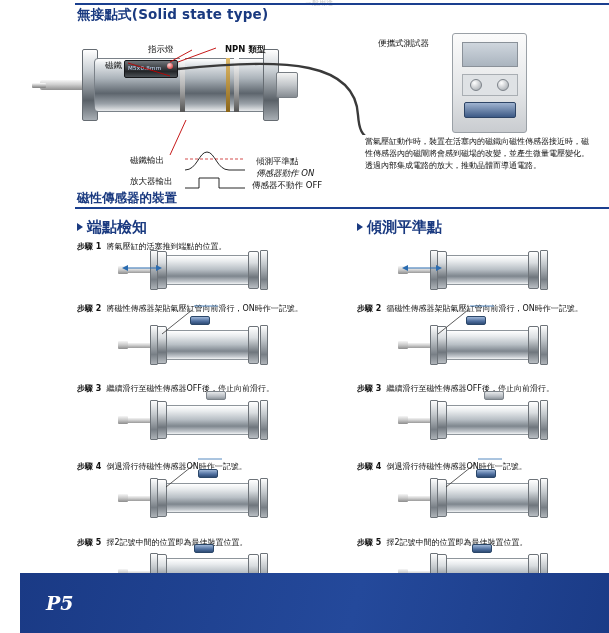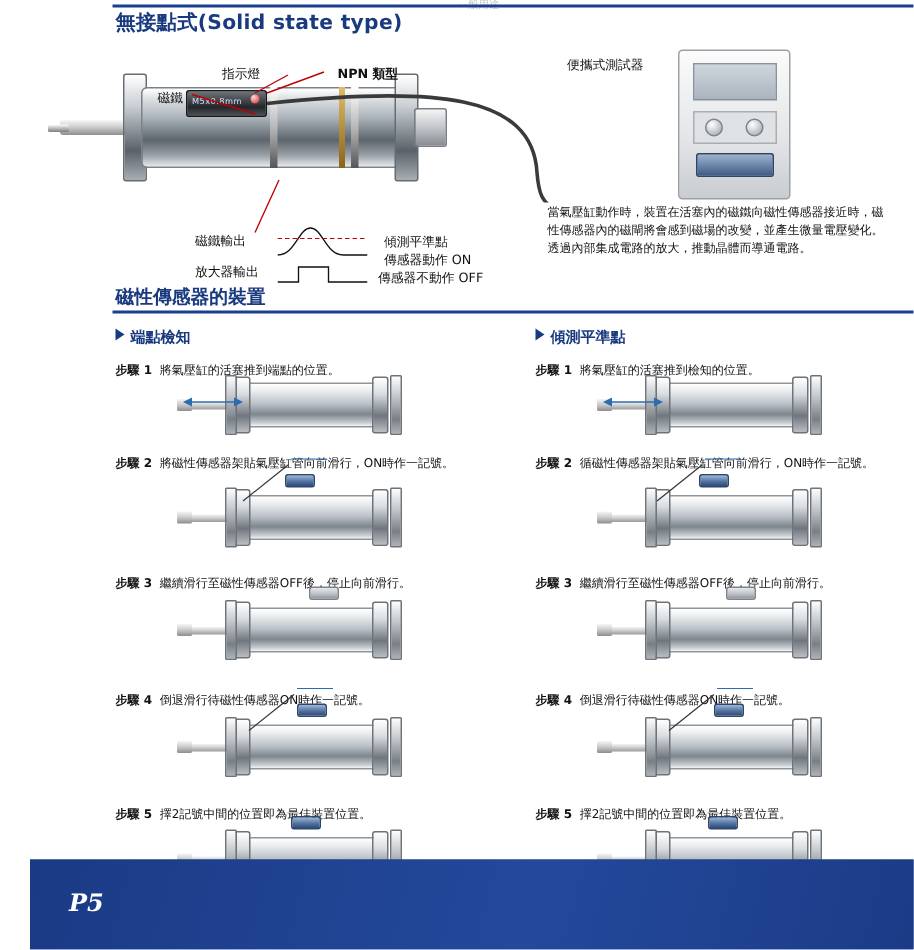--- a/index.html
+++ b/index.html
@@ -27,37 +27,37 @@
   .bottom-band{
     position:absolute;left:0;top:573px;width:609px;height:60px;
     background:#1d3f8e;
   }
   .bottom-band:after{
     content:"";position:absolute;left:0;top:0;width:609px;height:60px;
     background:linear-gradient(105deg,#1a3a85 0%,#24499b 55%,#1a3a85 100%);
   }
   .page-num{
     position:absolute;left:26px;top:592px;z-index:5;
-    color:#ffffff;font-size:16px;font-weight:bold;font-style:italic;
+    color:#ffffff;font-size:19px;font-weight:bold;font-style:italic;
     font-family:"DejaVu Serif","Liberation Serif",serif;
   }
 
   
   .lbl{position:absolute;font-size:8.5px;color:#111;white-space:nowrap;}
   .lbl-b{font-weight:bold;}
 
   
   .sec2-title{
     position:absolute;left:57px;top:190px;font-size:12.5px;font-weight:bold;color:#1a3a80;
   }
   .sec2-rule{
     position:absolute;left:55px;top:207px;width:535px;height:1.5px;background:#1a3f8f;
   }
   .col-head{
-    position:absolute;font-size:10px;font-weight:bold;color:#1a3a80;
+    position:absolute;font-size:15px;font-weight:bold;color:#1a3a80;
   }
   .col-head .tri{
     display:inline-block;width:0;height:0;
     border-left:6px solid #1a3a80;border-top:4px solid transparent;border-bottom:4px solid transparent;
     margin-right:4px;vertical-align:1px;
   }
   .step-lbl{
     position:absolute;font-size:8px;color:#111;white-space:nowrap;
   }
   .step-lbl b{font-weight:bold;text-align:right;}
@@ -220,21 +220,21 @@
     <path d="M0,20 C12,20 14,2 22,2 C30,2 32,20 44,20 L60,20" fill="none" stroke="#111" stroke-width="0.9"></path>
     <line x1="0" y1="9" x2="60" y2="9" stroke="#c00000" stroke-width="0.7" stroke-dasharray="3,2"></line>
   </svg>
   <svg style="position:absolute;left:165px;top:176px;width:60px;height:14px;" viewBox="0 0 60 14">
     <path d="M0,12 L14,12 L14,2 L34,2 L34,12 L60,12" fill="none" stroke="#111" stroke-width="0.9"></path>
   </svg>
 
   <div class="lbl" style="left:110px;top:155px;">磁鐵輸出</div>
   <div class="lbl" style="left:110px;top:176px;">放大器輸出</div>
   <div class="lbl" style="left:236px;top:156px;">傾測平準點</div>
-  <div class="lbl" style="left:236px;top:168px;">傳感器動作 ON</div>
+  <div class="lbl" style="left:236px;top:168px;font-style:italic;">傳感器動作 ON</div>
   <div class="lbl" style="left:232px;top:180px;">傳感器不動作 OFF</div>
 
   <div class="desc-box">當氣壓缸動作時，裝置在活塞內的磁鐵向磁性傳感器接近時，磁性傳感器內的磁閘將會感到磁場的改變，並產生微量電壓變化。透過內部集成電路的放大，推動晶體而導通電路。</div>
 
   <div class="sec2-title">磁性傳感器的裝置</div>
   <div class="sec2-rule"></div>
 
   <div class="col-head" style="left:57px;top:218px;">
     <span class="tri"></span><span>端點檢知</span>
   </div>
@@ -251,23 +251,20 @@
   <div class="step-lbl" style="left:57px;top:383px;">
     <b>步驟 3</b>&nbsp;&nbsp;<span>繼續滑行至磁性傳感器OFF後，停止向前滑行。</span>
   </div>
   <div class="step-lbl" style="left:57px;top:461px;">
     <b>步驟 4</b>&nbsp;&nbsp;<span>倒退滑行待磁性傳感器ON時作一記號。</span>
   </div>
   <div class="step-lbl" style="left:57px;top:537px;">
     <b>步驟 5</b>&nbsp;&nbsp;<span>擇2記號中間的位置即為最佳裝置位置。</span>
   </div>
 
-  <div class="step-lbl" style="left:337px;top:241px;">
-    <b>步驟 1</b>&nbsp;&nbsp;<span>將氣壓缸的活塞推到檢知的位置。</span>
-  </div>
   <div class="step-lbl" style="left:337px;top:303px;">
     <b>步驟 2</b>&nbsp;&nbsp;<span>循磁性傳感器架貼氣壓缸管向前滑行，ON時作一記號。</span>
   </div>
   <div class="step-lbl" style="left:337px;top:383px;">
     <b>步驟 3</b>&nbsp;&nbsp;<span>繼續滑行至磁性傳感器OFF後，停止向前滑行。</span>
   </div>
   <div class="step-lbl" style="left:337px;top:461px;">
     <b>步驟 4</b>&nbsp;&nbsp;<span>倒退滑行待磁性傳感器ON時作一記號。</span>
   </div>
   <div class="step-lbl" style="left:337px;top:537px;">

